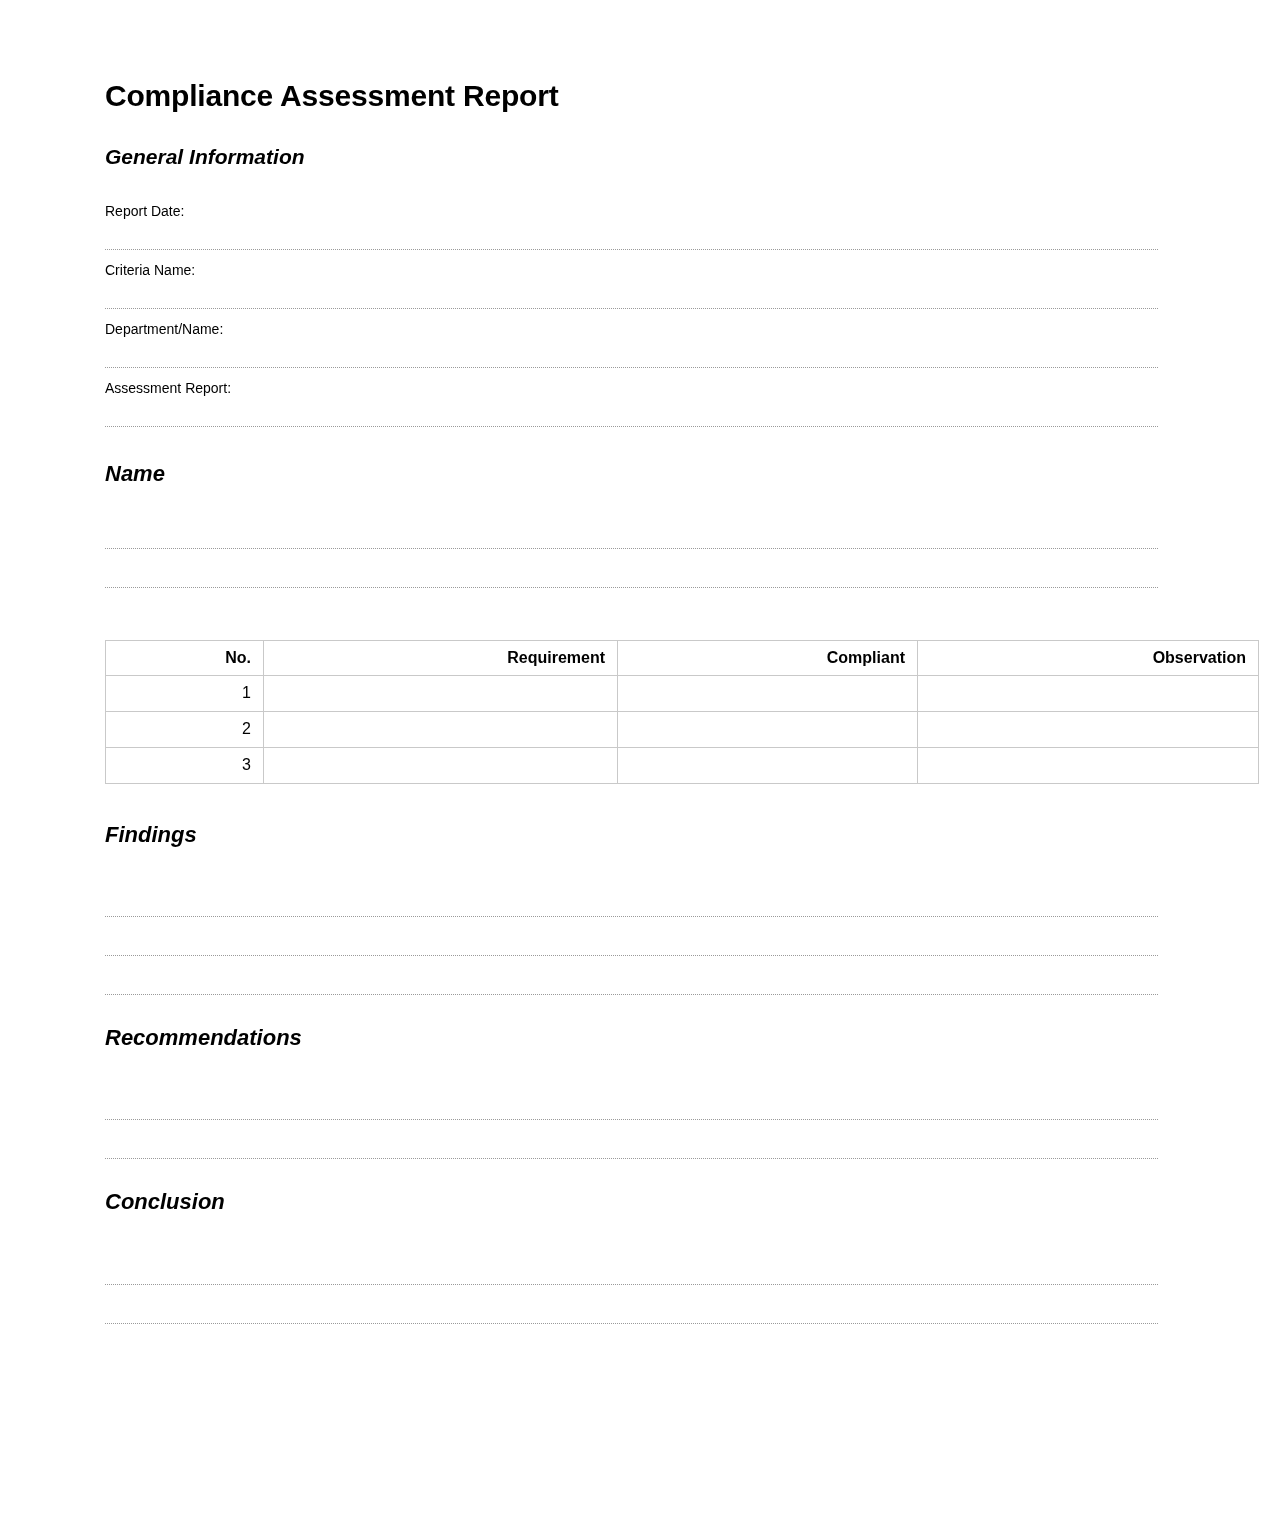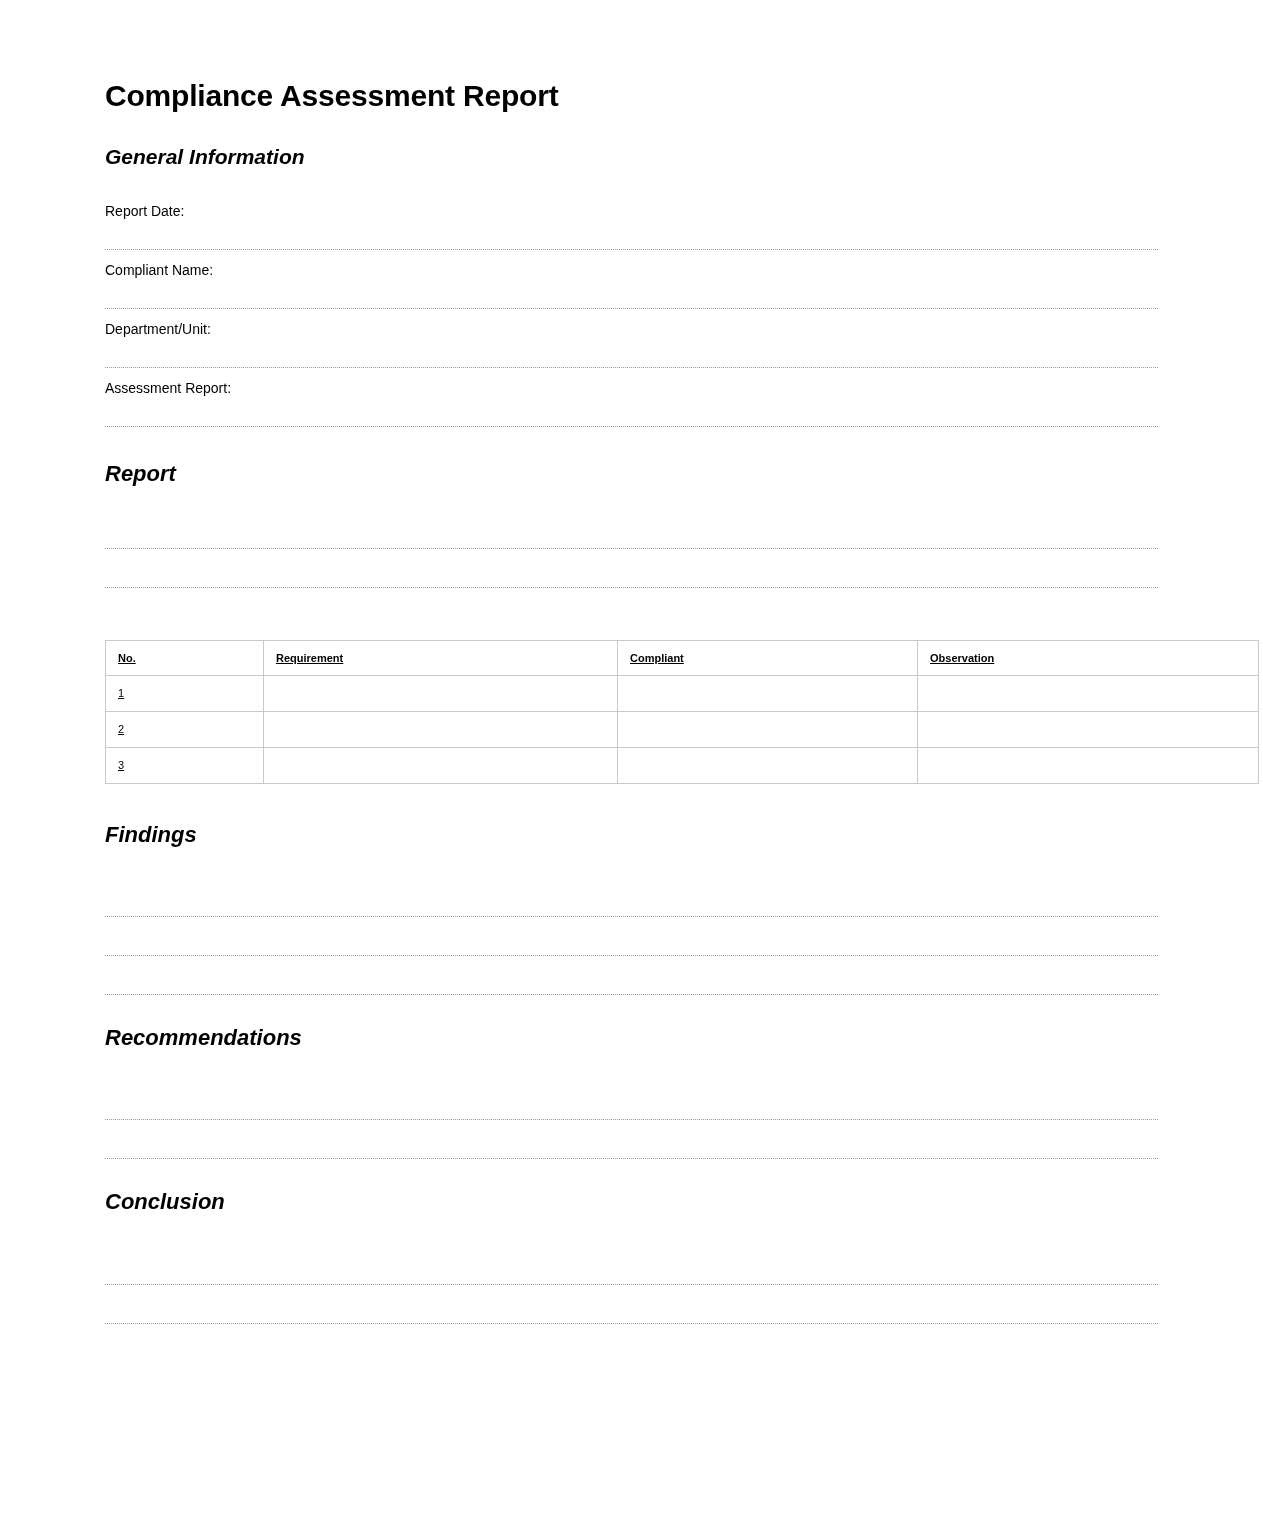--- a/index.html
+++ b/index.html
@@ -76,24 +76,23 @@
   table.criteria {
     border-collapse: collapse;
     width: 1053px;
     table-layout: fixed;
     margin-top: 22px;
   }
   table.criteria th,
   table.criteria td {
     border: 1px solid #c9c9c9;
     padding: 0 12px;
-    text-align: left;
+    text-align: right;
     vertical-align: middle;
-    font-size: 11px;
-    text-decoration: underline;
+    font-size: 16px;
   }
   table.criteria th {
     font-weight: bold;
     height: 34px;
   }
   table.criteria td {
     height: 35px;
     font-weight: normal;
   }
   .col-no { width: 133px; }
@@ -108,33 +107,33 @@
 
   <h1 class="doc-title">Compliance Assessment Report</h1>
 
   <h2 class="section-heading sub">General Information</h2>
 
   <div class="field-list">
     <div class="field-row">
       <span class="field-label">Report Date:</span>
     </div>
     <div class="field-row">
-      <span class="field-label">Compliant Name:</span>
-    </div>
-    <div class="field-row">
-      <span class="field-label">Department/Unit:</span>
+      <span class="field-label">Criteria Name:</span>
+    </div>
+    <div class="field-row">
+      <span class="field-label">Department/Name:</span>
     </div>
     <div class="field-row">
       <span class="field-label">Assessment Report:</span>
     </div>
   </div>
 
   <div class="spacer-34"></div>
 
-  <h2 class="section-heading">Report</h2>
+  <h2 class="section-heading">Name</h2>
 
   <div class="spacer-22"></div>
   <div class="lines">
     <div class="line-blank"></div>
     <div class="line-blank"></div>
   </div>
 
   <div class="spacer-30"></div>
 
 

